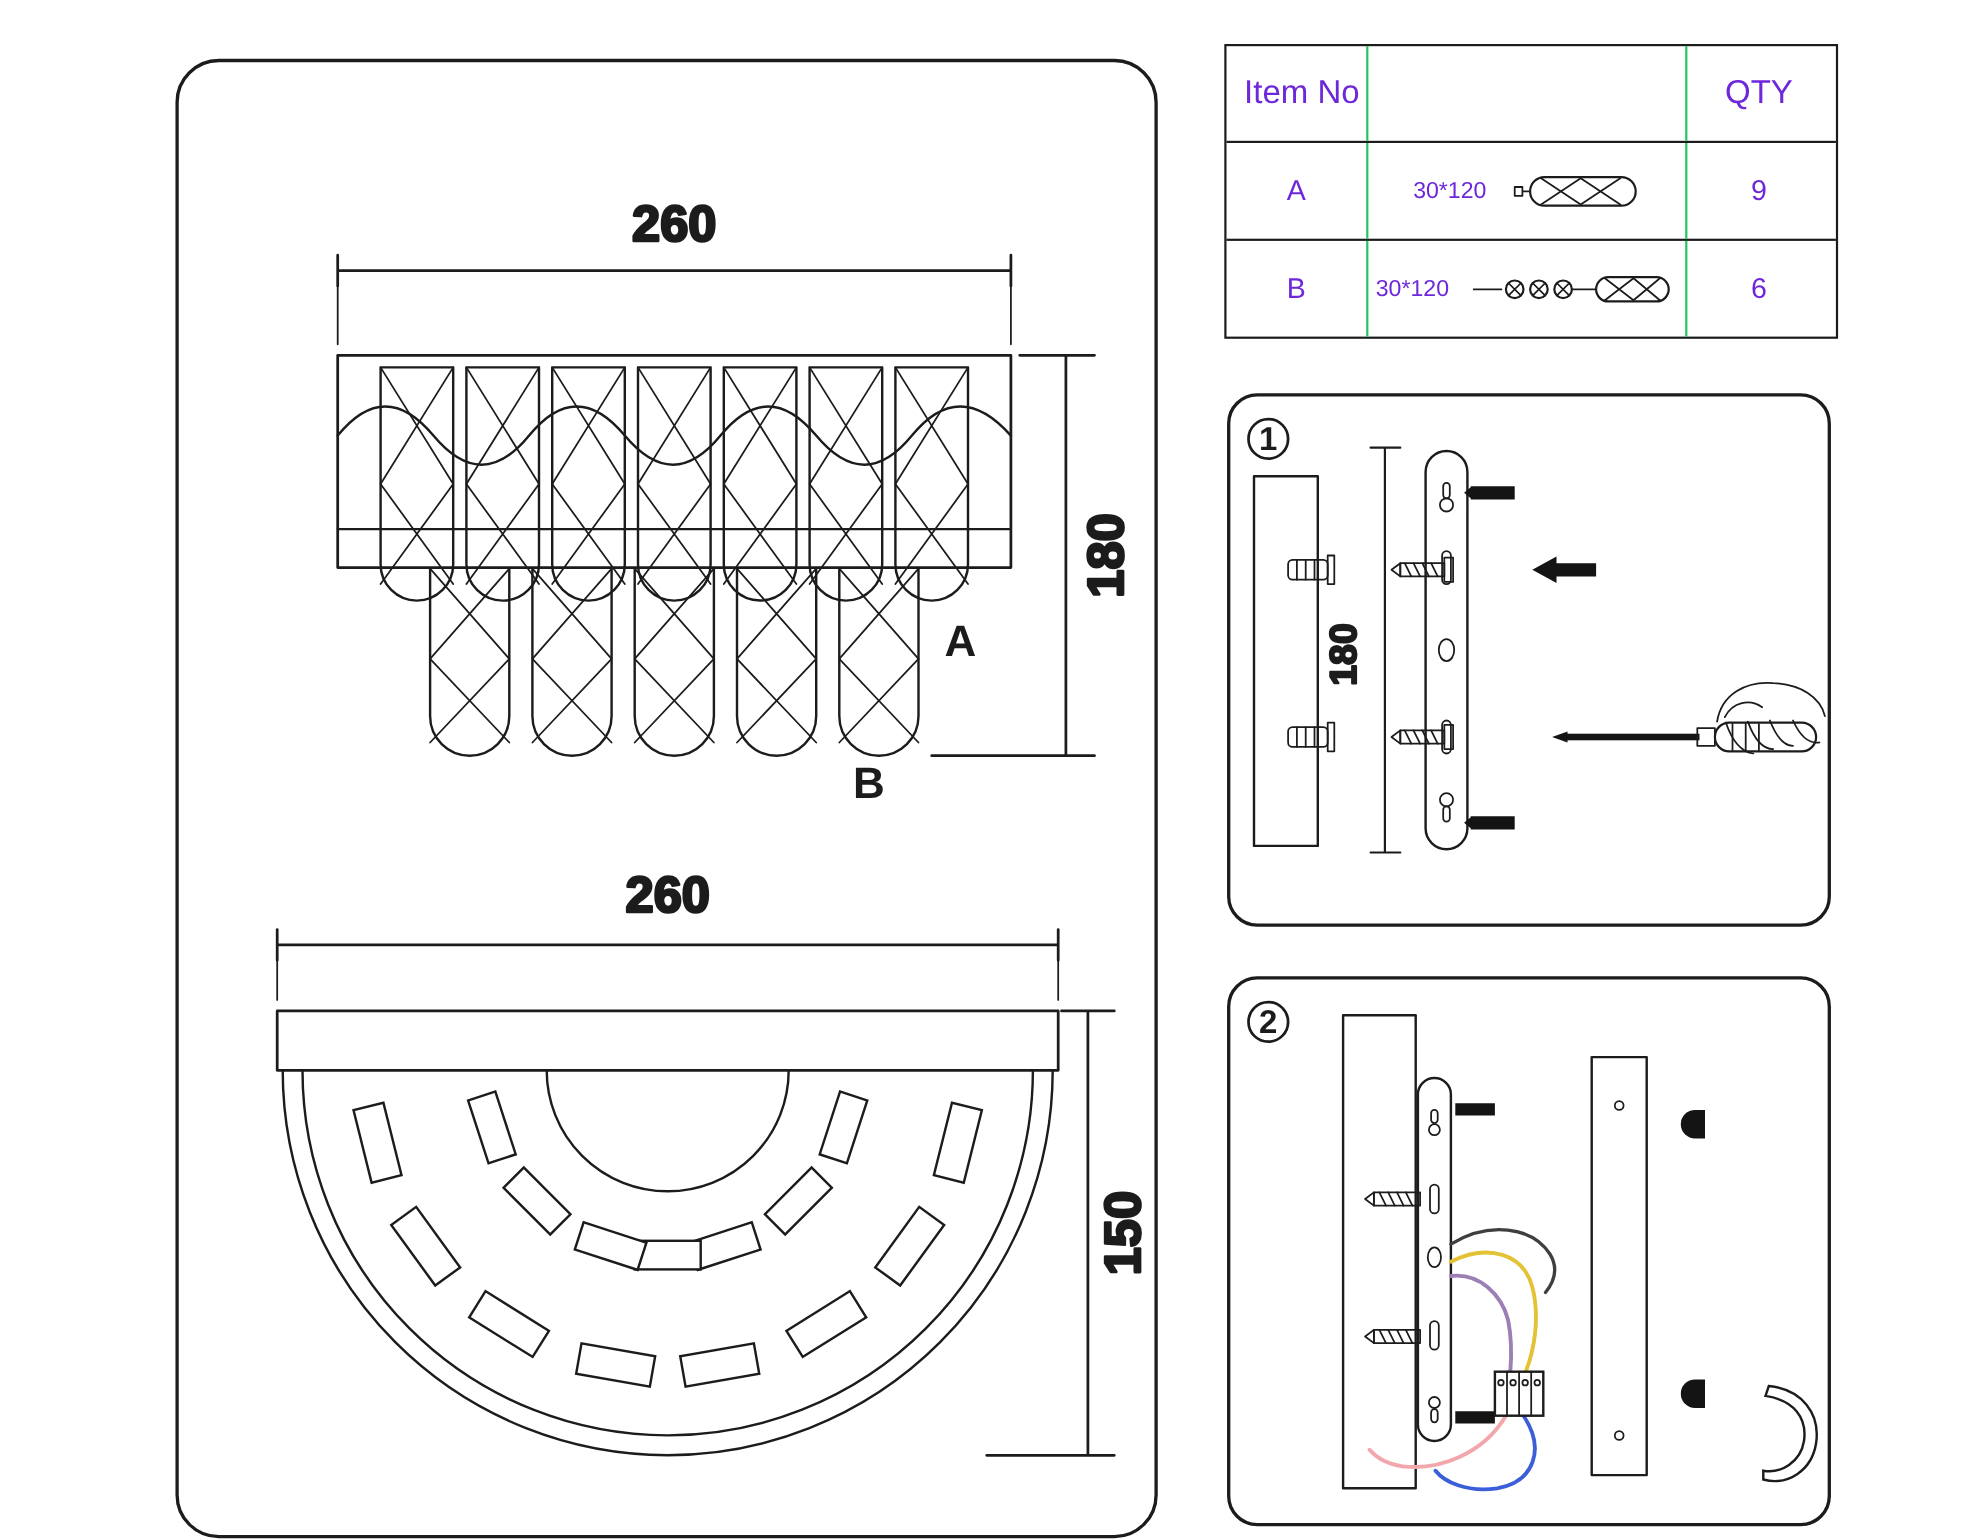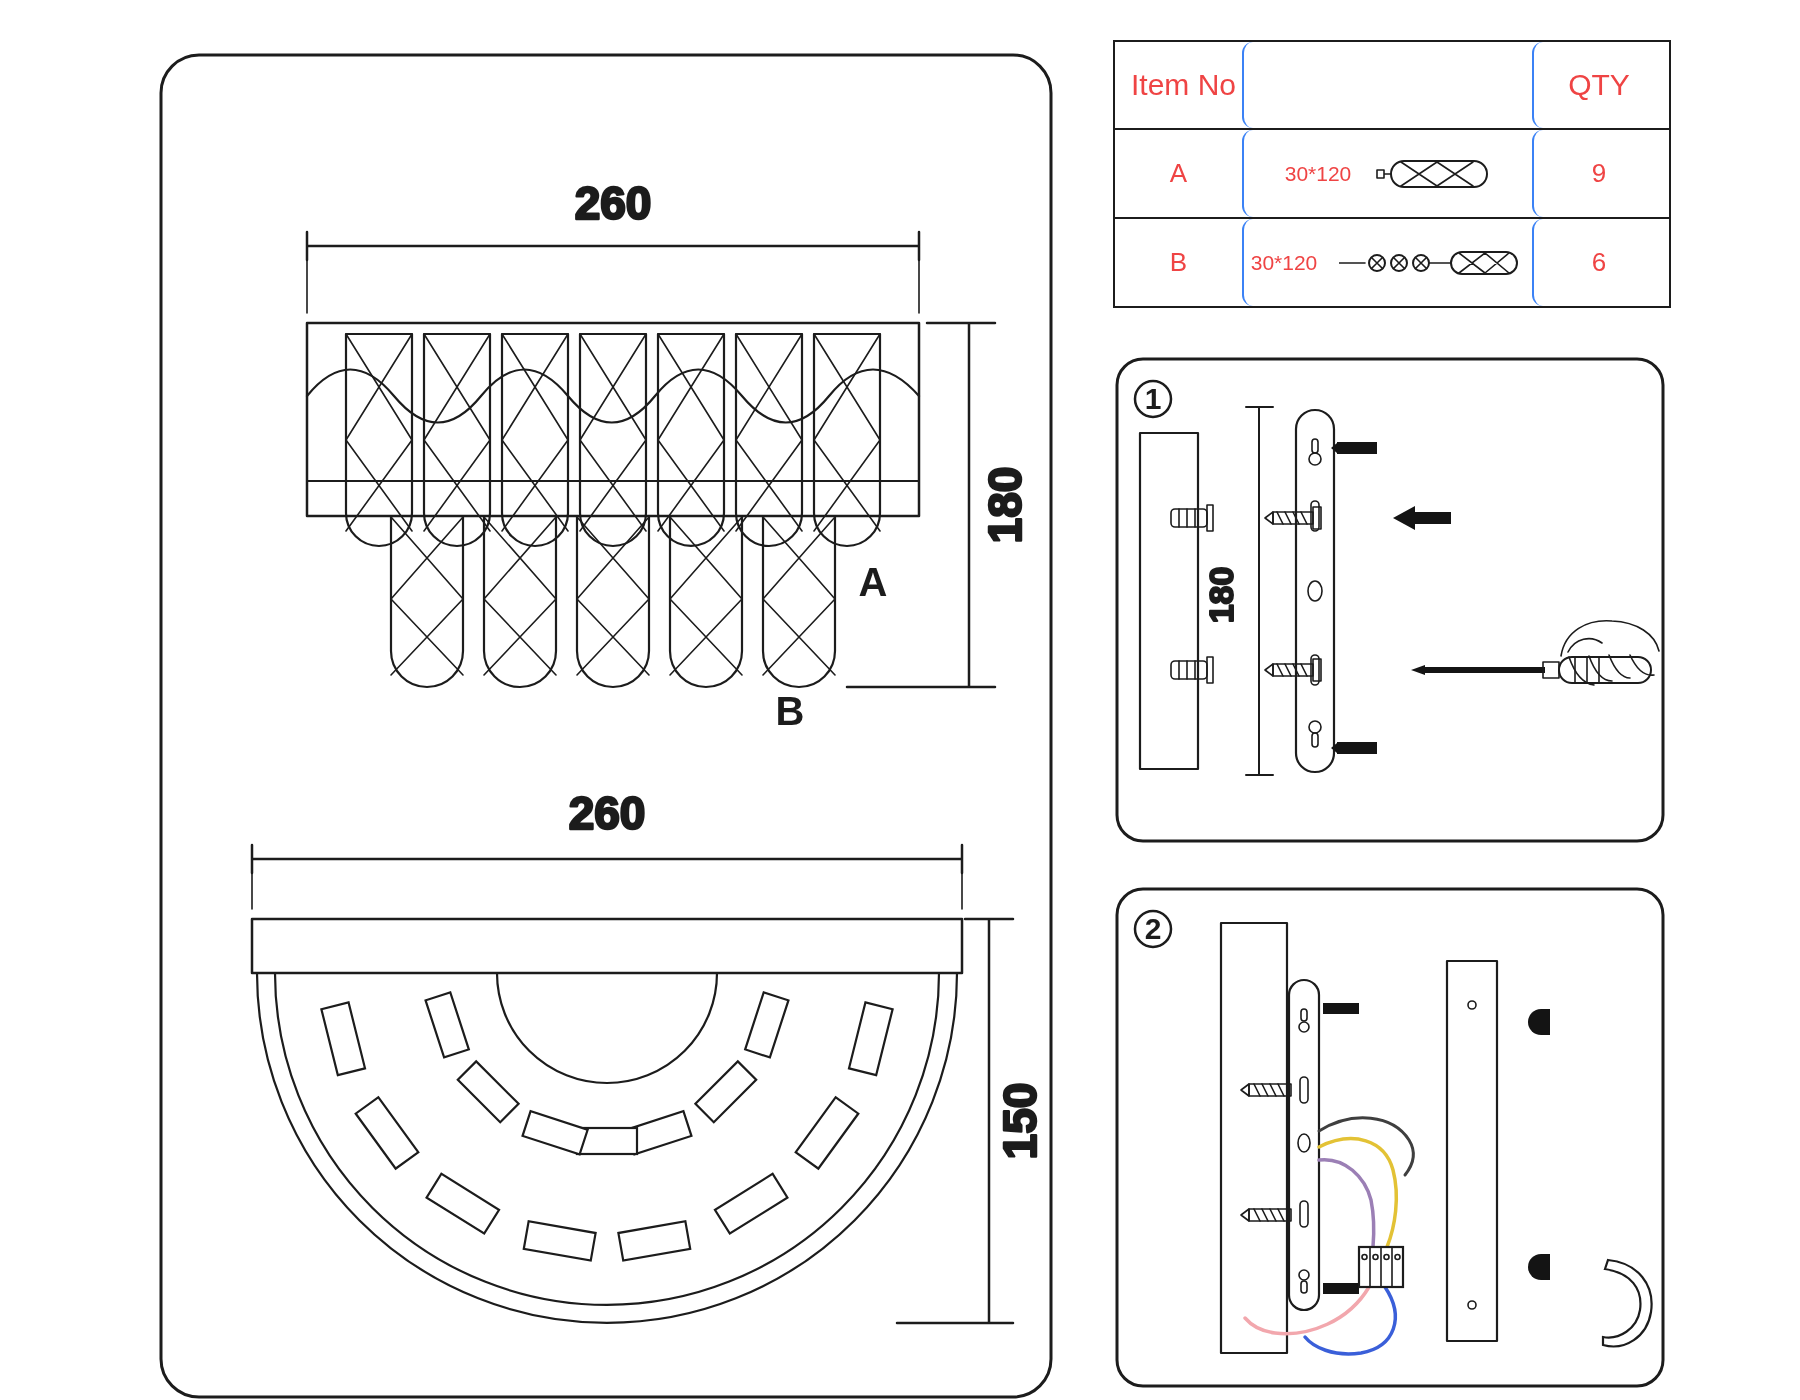--- a/index.html
+++ b/index.html
@@ -19,22 +19,22 @@
   .dim-text-sm{font-family:"Liberation Sans",sans-serif;font-size:34px;font-weight:700;fill:#1c1c1c;}
   .part-label{font-family:"Liberation Sans",sans-serif;font-size:40px;font-weight:700;fill:#1c1c1c;}
   .step-num{font-family:"Liberation Sans",sans-serif;font-size:30px;font-weight:600;fill:#1c1c1c;}
 
   #parts-table{left:1113px;top:40px;width:554px;background:#fff;
                border:2.5px solid #1c1c1c;}
   .pt-row{display:grid;grid-template-columns:127px 290px 132px;}
   .pt-row + .pt-row{border-top:2px solid #1c1c1c;}
   .pt-header{height:86px;}
   .pt-body{height:87px;}
-  .pt-cell{display:flex;align-items:center;justify-content:center;font-size:26px;color:#ef4444;border-radius:11px;}
-  .pt-cell + .pt-cell{border-left:2px solid #3b82f6;}
+  .pt-cell{display:flex;align-items:center;justify-content:center;font-size:26px;color:#6d28d9;}
+  .pt-cell + .pt-cell{border-left:2px solid #22c55e;}
   .pt-header .pt-item{font-size:30px;justify-content:flex-start;padding-left:16px;}
   .pt-header .pt-qty{font-size:30px;}
   .pt-img{gap:22px;}
   .pt-size{font-size:21px;}
 </style>
 </head>
 <body>
 
 <div id="canvas">
 

